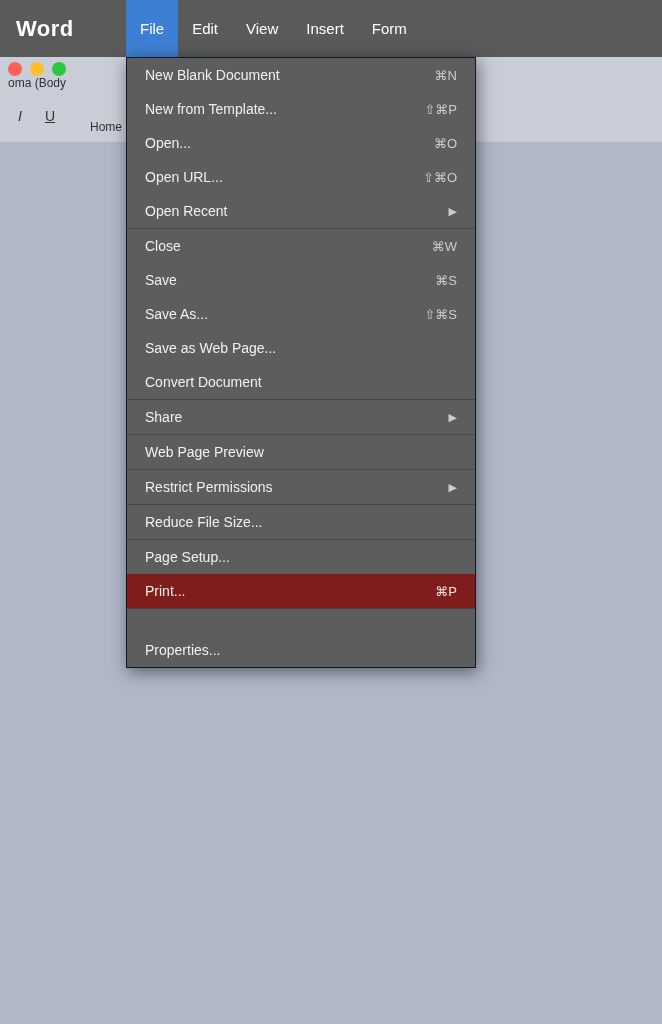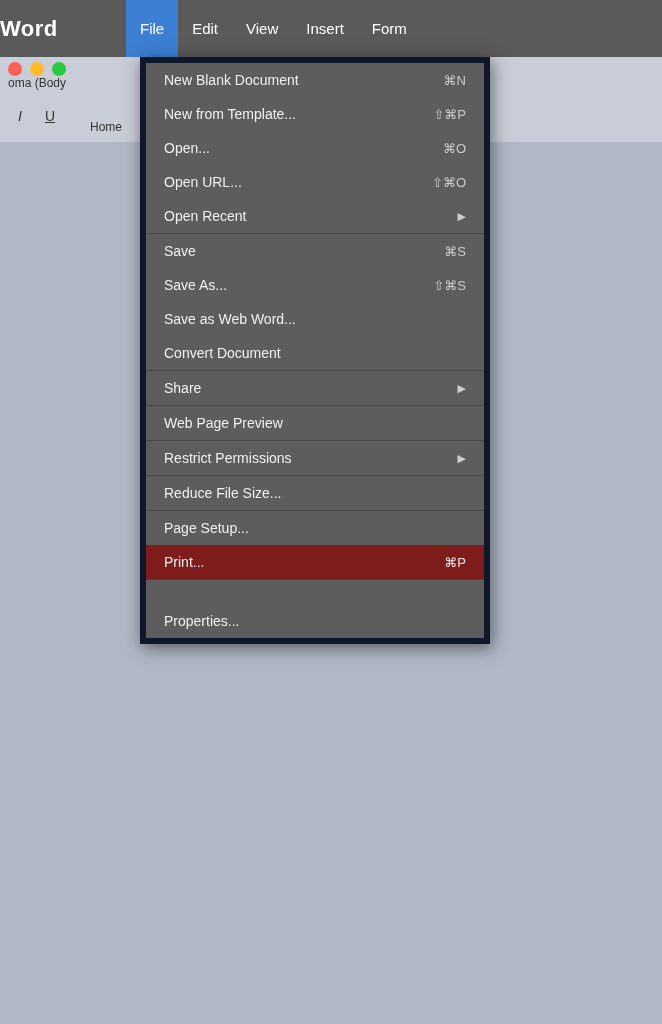--- a/index.html
+++ b/index.html
@@ -26,20 +26,21 @@
       position: relative;
       z-index: 10;
     }
 
     .menubar-word {
       width: 126px;
       height: 57px;
       background: #5a5a5a;
       display: flex;
       align-items: center;
+      padding-left: 16px;
     }
 
     .menubar-word-label {
       font-size: 22px;
       font-weight: 700;
       color: #ffffff;
       letter-spacing: 0.5px;
     }
 
     .menubar-item {
@@ -122,25 +123,25 @@
       justify-content: center;
       font-size: 14px;
       color: #333;
       cursor: pointer;
     }
 
     
     .dropdown-menu {
       position: absolute;
       top: 57px;
-      left: 140px;
+      left: 126px;
       width: 350px;
       background: #5d5d5d;
       z-index: 100;
-      border: 6px solid #0f172a;
+      border: 1px solid #0f172a;
       box-shadow: 2px 4px 16px rgba(0,0,0,0.5);
     }
 
     .menu-section {
       border-bottom: 1px solid #484848;
     }
 
     .menu-section:last-child {
       border-bottom: none;
       margin-top: 24px;
@@ -260,29 +261,33 @@
       <span class="menu-item-shortcut">⇧⌘O</span>
     </div>
     <div class="menu-item">
       <span class="menu-item-left">Open Recent</span>
       <span class="submenu-arrow">▶</span>
     </div>
   </div>
 
   <div class="menu-section">
     <div class="menu-item">
+      <span class="menu-item-left">Close</span>
+      <span class="menu-item-shortcut">⌘W</span>
+    </div>
+    <div class="menu-item">
       <span class="menu-item-left">Save</span>
       <span class="menu-item-shortcut">⌘S</span>
     </div>
     <div class="menu-item">
       <span class="menu-item-left">Save As...</span>
       <span class="menu-item-shortcut">⇧⌘S</span>
     </div>
     <div class="menu-item">
-      <span class="menu-item-left">Save as Web Word...</span>
+      <span class="menu-item-left">Save as Web Page...</span>
       <span class="menu-item-shortcut"></span>
     </div>
     <div class="menu-item">
       <span class="menu-item-left">Convert Document</span>
       <span class="menu-item-shortcut"></span>
     </div>
   </div>
 
   <div class="menu-section">
     <div class="menu-item">

